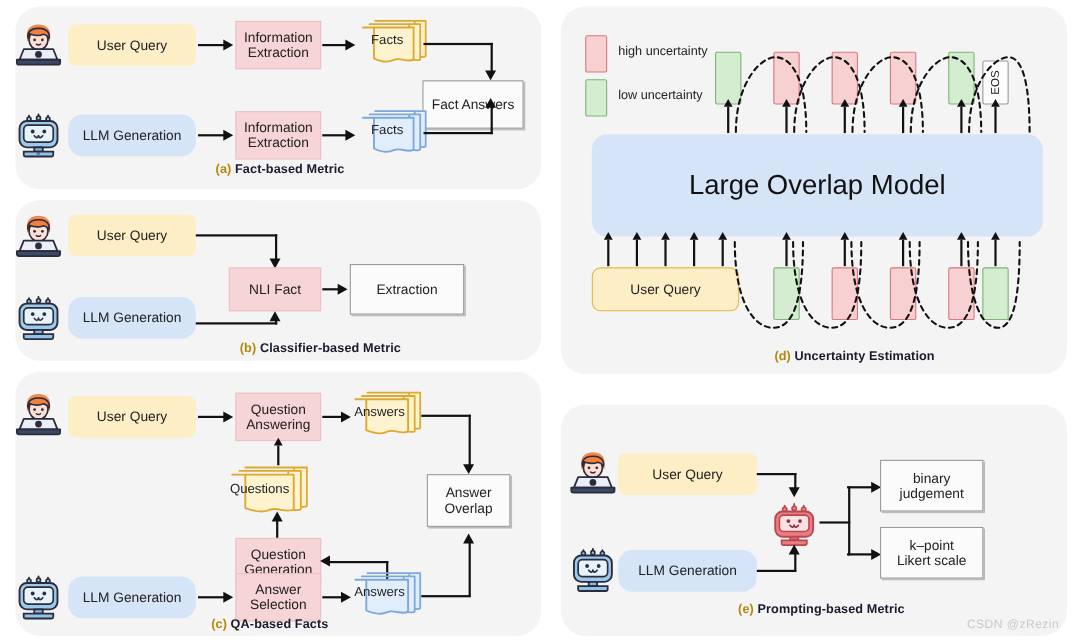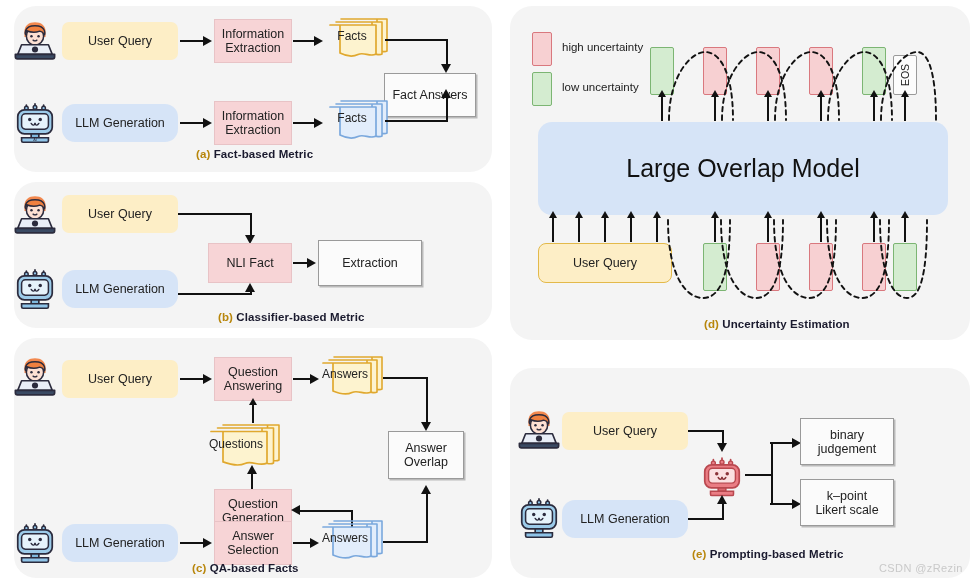--- a/index.html
+++ b/index.html
@@ -460,17 +460,17 @@
 <div class="ar r" style="left:792px;top:498.7px;"></div>
 
 <div class="box out" style="left:800px;top:418px;width:94px;height:47px;">
   <span id="e-bj">binary<br>judgement</span>
 </div>
 
 <div class="box out" style="left:800px;top:479px;width:94px;height:47px;">
   <span id="e-lk">k–point<br>Likert scale</span>
 </div>
 
-<div class="caption" style="left:651px;top:548px;margin-left:21px;">
+<div class="caption" style="left:651px;top:548px;">
   <span class="cl">(e)</span><span> Prompting-based Metric</span>
 </div>
 
 <div class="wm" style="left:879px;top:562px;">CSDN @zRezin</div>
 
 </body></html>

